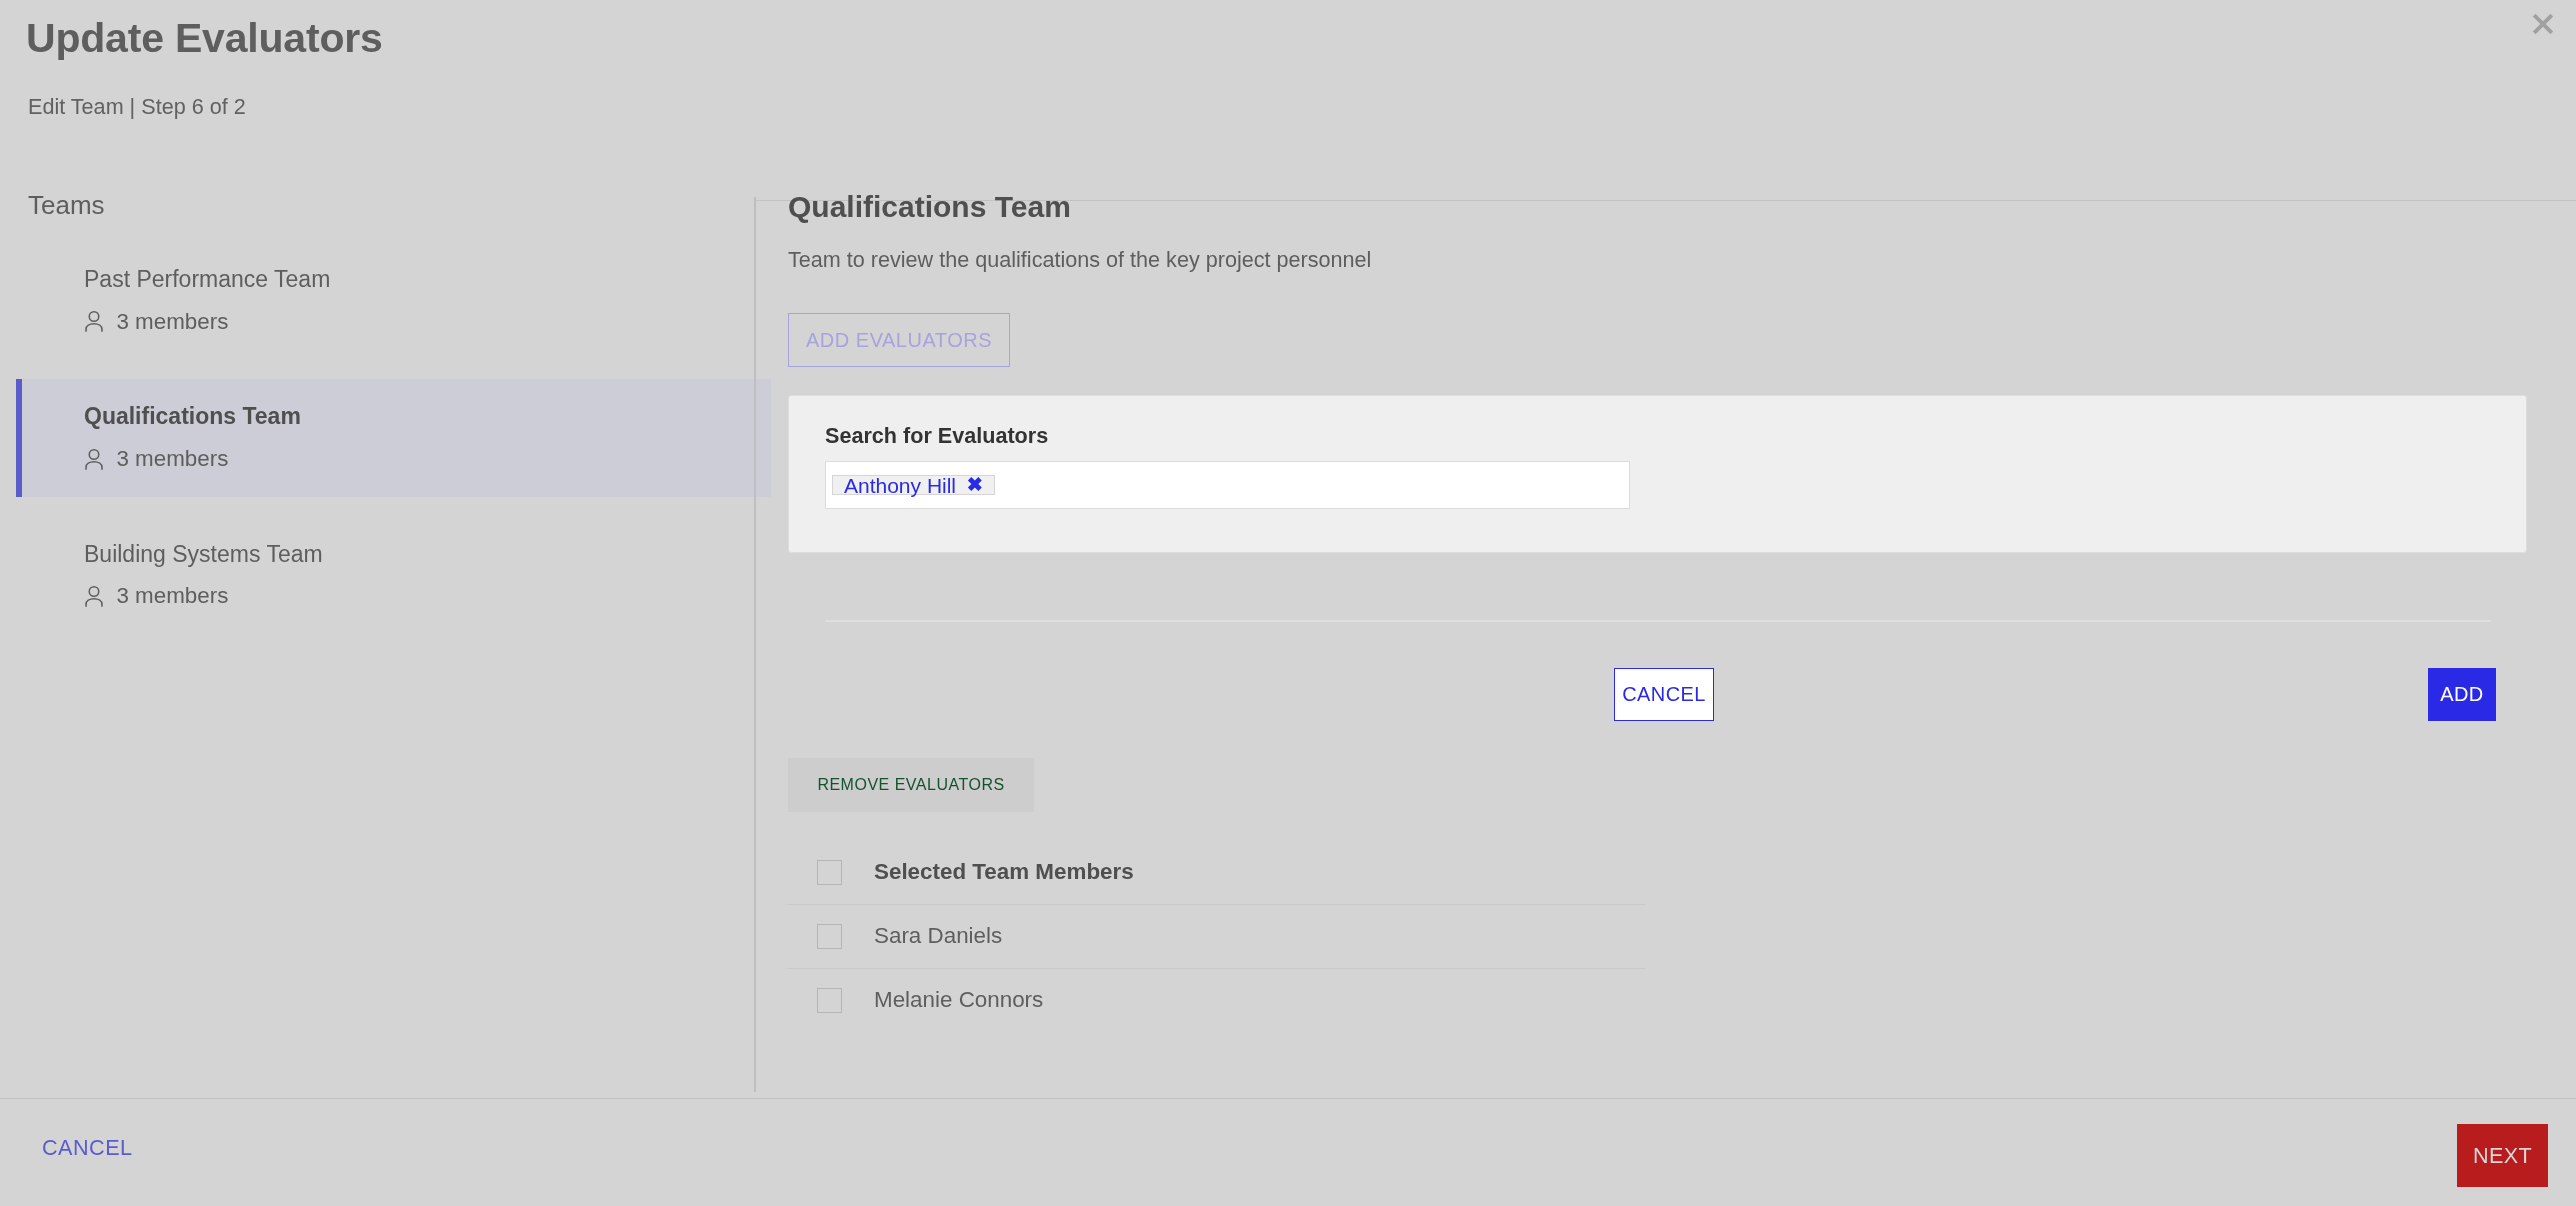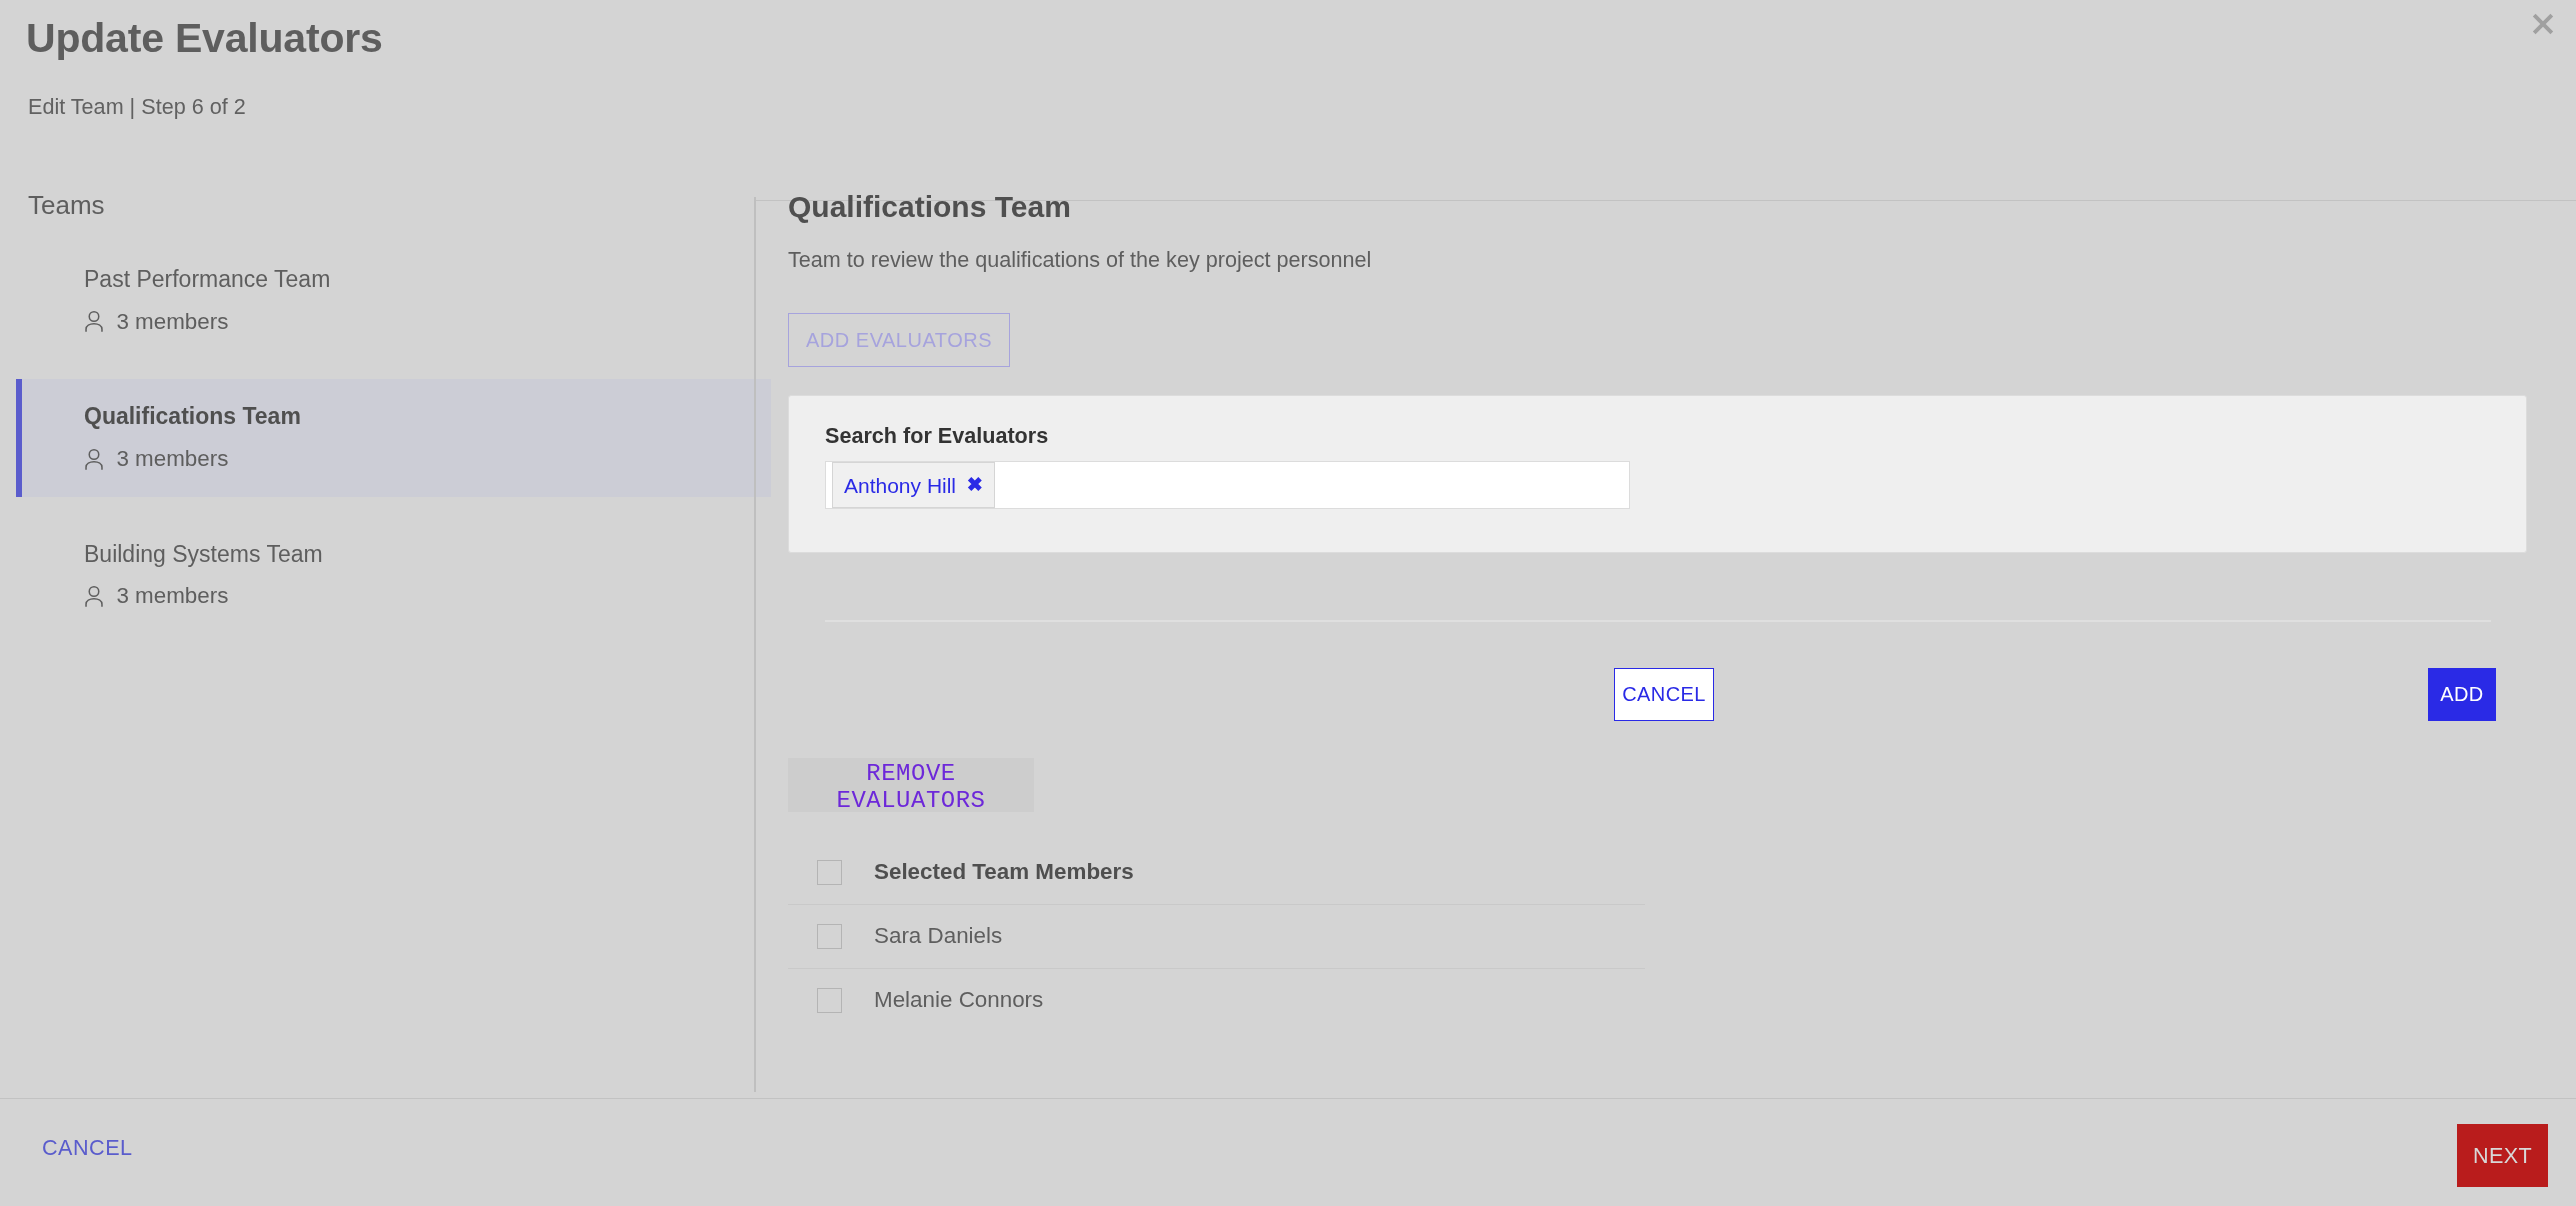--- a/index.html
+++ b/index.html
@@ -196,21 +196,21 @@
     border: 1.5px solid #dcdcdc;
     display: flex;
     align-items: center;
     padding-left: 6.2px;
     cursor: text;
   }
   .chip {
     display: inline-flex;
     align-items: center;
     gap: 10.8px;
-    height: 46px;
+    height: 20px;
     padding: 0 10.8px;
     background: #f0f0f0;
     border: 1.5px solid #d5d5d5;
     box-sizing: border-box;
     cursor: default;
   }
   .chip-label {
     font-size: 21px;
     color: #2a2ae6;
     line-height: 1;
@@ -264,23 +264,23 @@
   
   .btn-remove-evaluators {
     position: absolute;
     left: 0;
     top: 603px;
     width: 246px;
     height: 54px;
     box-sizing: border-box;
     background: #cdcdcd;
     border: 1.5px solid #cdcdcd;
-    color: #6d28d9;
-    font-size: 24px;
-    font-family: Liberation Mono, monospace;
+    color: #14532d;
+    font-size: 16px;
+    font-family: Liberation Sans, sans-serif;
     letter-spacing: 0.5px;
     cursor: default;
   }
 
   
   .members {
     position: absolute;
     left: 0;
     top: 686px;
     width: 857px;

